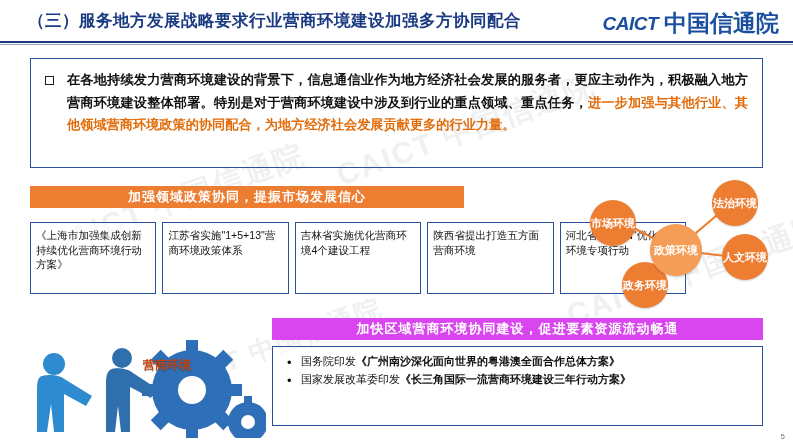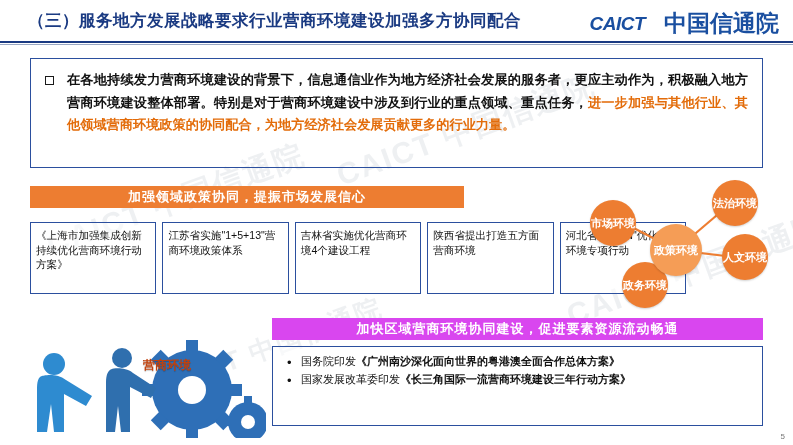--- a/index.html
+++ b/index.html
@@ -53,21 +53,21 @@
     font-weight: bold;
     color: #1a3a82;
     letter-spacing: 0.5px;
     white-space: nowrap;
   }
   .logo {
     position: absolute;
     right: 14px; top: 8px;
     display: flex;
     align-items: center;
-    gap: 19px;
+    gap: 6px;
   }
   .logo .caict {
     font-size: 19px;
     font-weight: bold;
     font-style: italic;
     color: #1a4fa0;
     letter-spacing: -0.5px;
   }
   .logo .cn {
     font-size: 23px;

